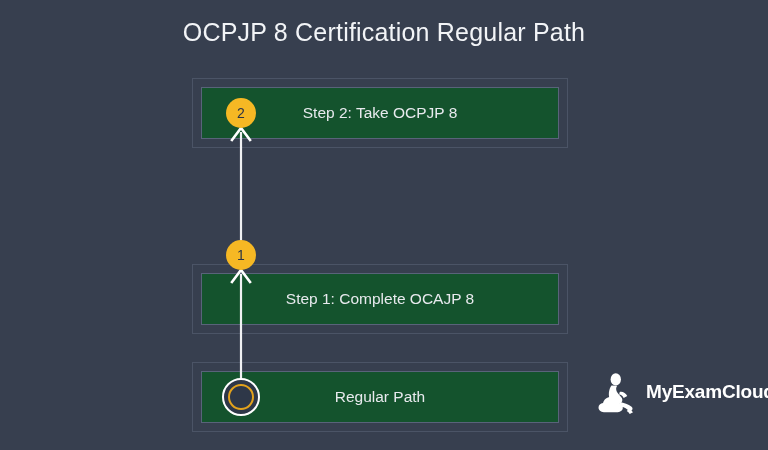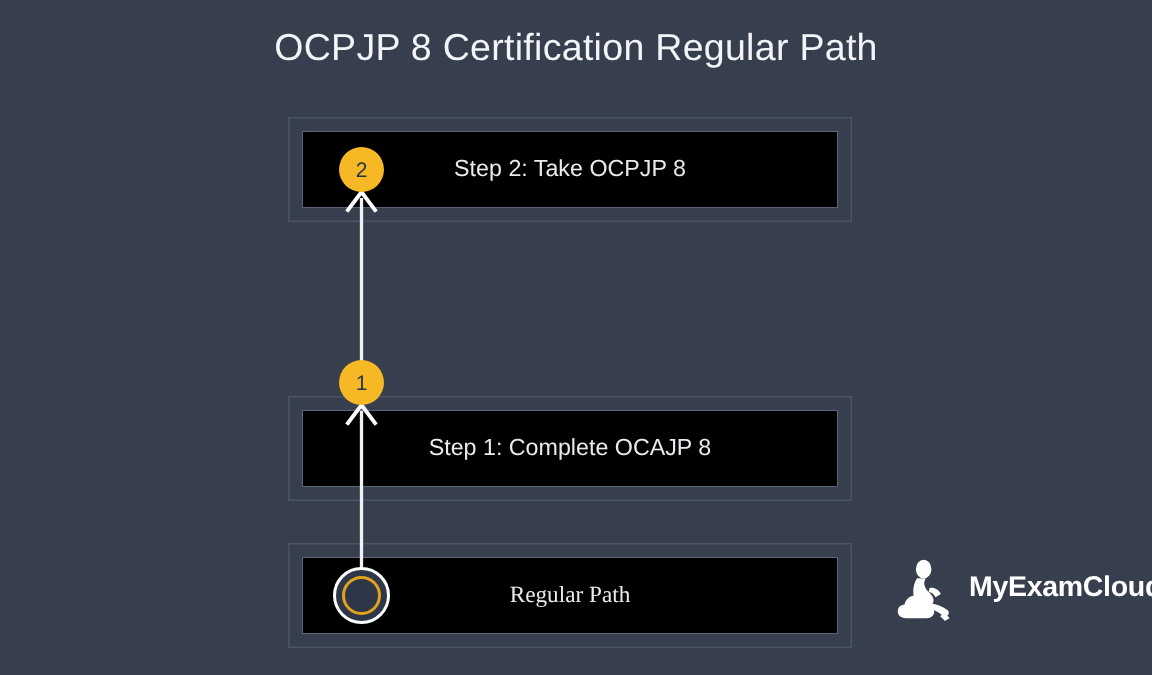--- a/index.html
+++ b/index.html
@@ -40,30 +40,30 @@
   .node-outer {
     position: absolute;
     left: 192px;
     width: 376px;
     border: 1px solid #4b5466;
     box-sizing: border-box;
     background: transparent;
   }
   .node-outer.step2 { top: 78px;  height: 70px; }
   .node-outer.step1 { top: 220px; height: 70px; margin-top: 44px; }
-  .node-outer.start { top: 362px; height: 70px; font-family: Liberation Serif, serif; }
+  .node-outer.start { top: 362px; height: 70px; }
 
   .node-inner {
     position: absolute;
     left: 8px;
     top: 8px;
     right: 8px;
     bottom: 8px;
     border: 1px solid #59637a;
-    background: #000000;
+    background: #14532d;
     box-sizing: border-box;
   }
 
   .node-label {
     position: absolute;
     left: 0;
     right: 0;
     top: 50%;
     transform: translateY(-50%);
     text-align: center;

